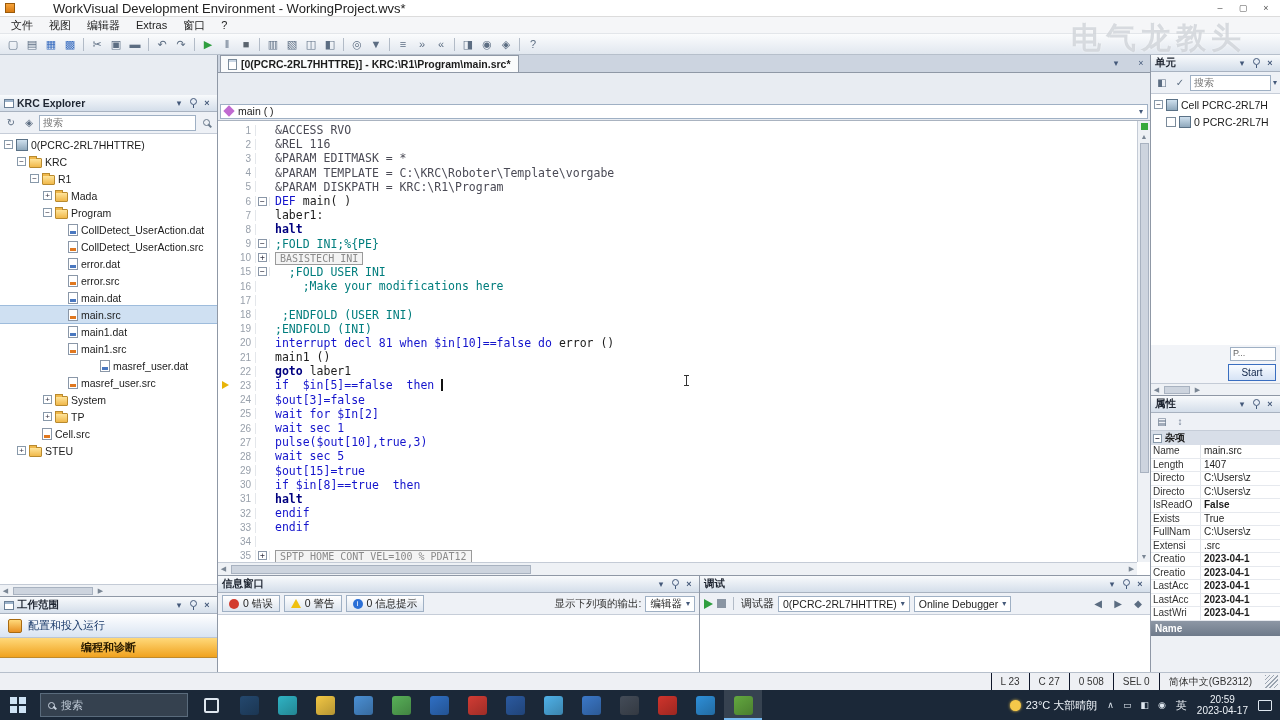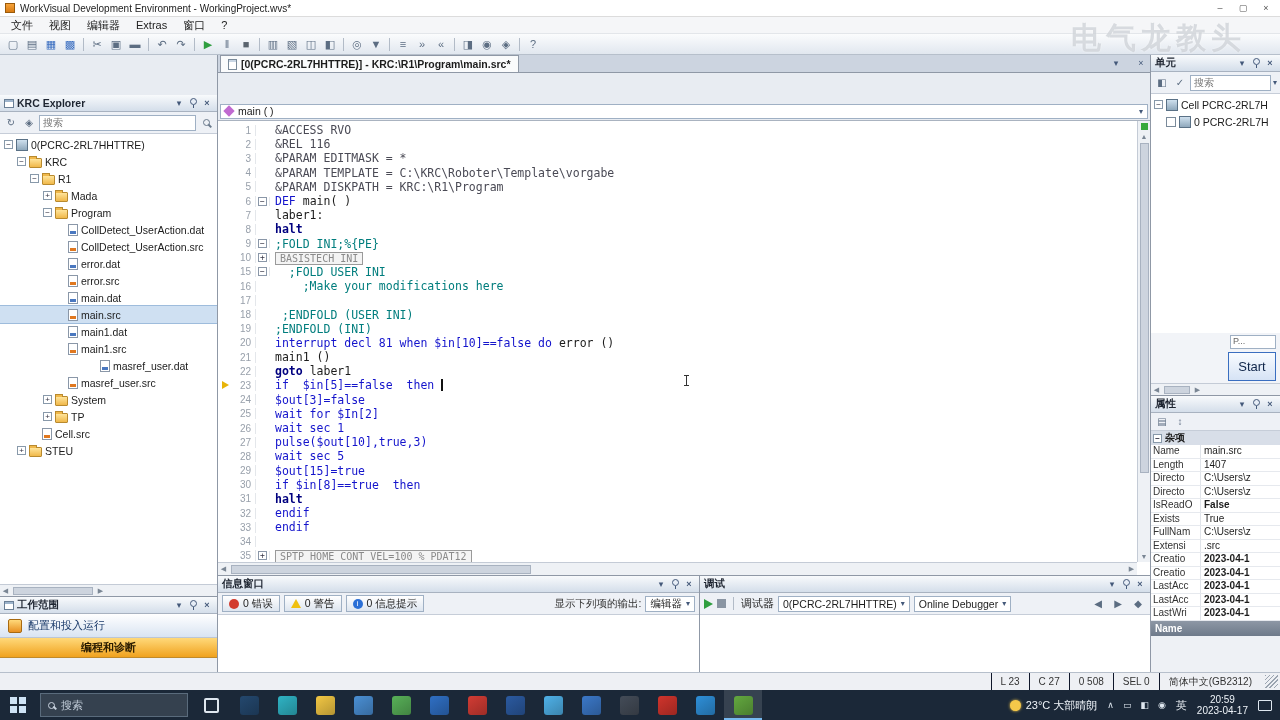--- a/index.html
+++ b/index.html
@@ -4,21 +4,21 @@
 <style>
   * { box-sizing:border-box; margin:0; padding:0; }
   html,body { width:1280px; height:720px; overflow:hidden; }
   body { font-family:"Liberation Sans","DejaVu Sans",sans-serif; font-size:11px; background:#f0f0f0; color:#1c1c1c; }
   .app { position:relative; width:1280px; height:720px; display:flex; flex-direction:column; }
   .sp { flex:1; }
 
   
   .titlebar { height:17px; background:#fff; border-bottom:1px solid #dcdcdc; display:flex; align-items:center; gap:5px; padding:0 5px; flex:none; }
   .appicon { width:10px; height:10px; background:linear-gradient(#f6a33a,#d97b12); border:1px solid #9a5a0a; flex:none; }
-  .title { font-size:10px; color:#222; white-space:nowrap; }
+  .title { font-size:13px; color:#222; white-space:nowrap;margin-left:33px; }
   .wbtn { width:18px; height:13px; display:flex; align-items:center; justify-content:center; color:#555; font-size:9px; }
   .menubar { height:17px; background:#f5f6f8; display:flex; align-items:center; padding-left:3px; flex:none; border-bottom:1px solid #e3e6ea; }
   .menu-item { padding:1px 8px; color:#222; }
   .toolbar { height:21px; background:linear-gradient(#fbfcfd,#e1e7ef); border-bottom:1px solid #b6bfcb; display:flex; align-items:center; padding:0 4px; gap:1px; flex:none; }
   .tbi { width:18px; height:17px; display:flex; align-items:center; justify-content:center; font-size:11px; color:#5c6d82; border-radius:2px; }
   .tbi.green { color:#2f9e3f; }
   .tbi.dark { color:#5a646e; }
   .tbi.blue { color:#3a6ec0; }
   .tbsep { width:1px; height:13px; background:#b2bbc7; margin:0 3px; flex:none; }
 
@@ -118,21 +118,21 @@
   .olabel { color:#333; font-size:10.5px; }
   .combo { height:16px; background:#fff; border:1px solid #9fb0c4; display:inline-flex; align-items:center; gap:4px; padding:0 4px; font-size:10.5px; white-space:nowrap; }
   .pbody { flex:1; background:#fff; }
   .play { width:0; height:0; border-top:5px solid transparent; border-bottom:5px solid transparent; border-left:9px solid #2f9e3f; flex:none; }
   .stopb { width:9px; height:9px; background:#8a95a3; flex:none; }
 
   
   .cellp { height:340px; flex:none; }
   .cellbottom { display:flex; flex-direction:column; align-items:flex-end; gap:3px; padding:2px 4px; flex:none; }
   .pfield { width:46px; height:14px; background:#fff; border:1px solid #9fb0c4; font-size:9px; color:#666; padding:0 2px; overflow:hidden; }
-  .startbtn { width:48px; height:29px; font-size:13px; border:1px solid #3a6ec0; background:linear-gradient(#f8fbff,#d6e3f5); color:#10264a; font-family:inherit; }
+  .startbtn { width:48px; height:17px; font-size:10px; border:1px solid #3a6ec0; background:linear-gradient(#f8fbff,#d6e3f5); color:#10264a; font-family:inherit; }
   .propp { flex:1; border-top:1px solid #8f98a6; }
   .ptb { height:18px; flex:none; display:flex; align-items:center; gap:2px; padding:0 3px; background:#eef1f6; border-bottom:1px solid #c6cdd8; }
   .pcat { height:14px; flex:none; background:#d8dee8; display:flex; align-items:center; gap:3px; padding-left:2px; font-weight:bold; font-size:10px; }
   .prows { flex:none; background:#fff; overflow:hidden; }
   .prow { display:flex; height:13.5px; border-bottom:1px solid #e6e9ee; font-size:10px; line-height:12px; overflow:hidden; }
   .pk { width:50px; flex:none; border-right:1px solid #e0e4ea; padding-left:2px; color:#333; overflow:hidden; white-space:nowrap; }
   .pv { flex:1; padding-left:3px; overflow:hidden; white-space:nowrap; }
   .pv.pb { font-weight:bold; }
   .pfoot { flex:none; background:linear-gradient(#8d97a5,#6e7a8a); color:#fff; font-weight:bold; font-size:10px; padding:2px 4px; }
   .pdesc { flex:1; background:#eef1f5; }

